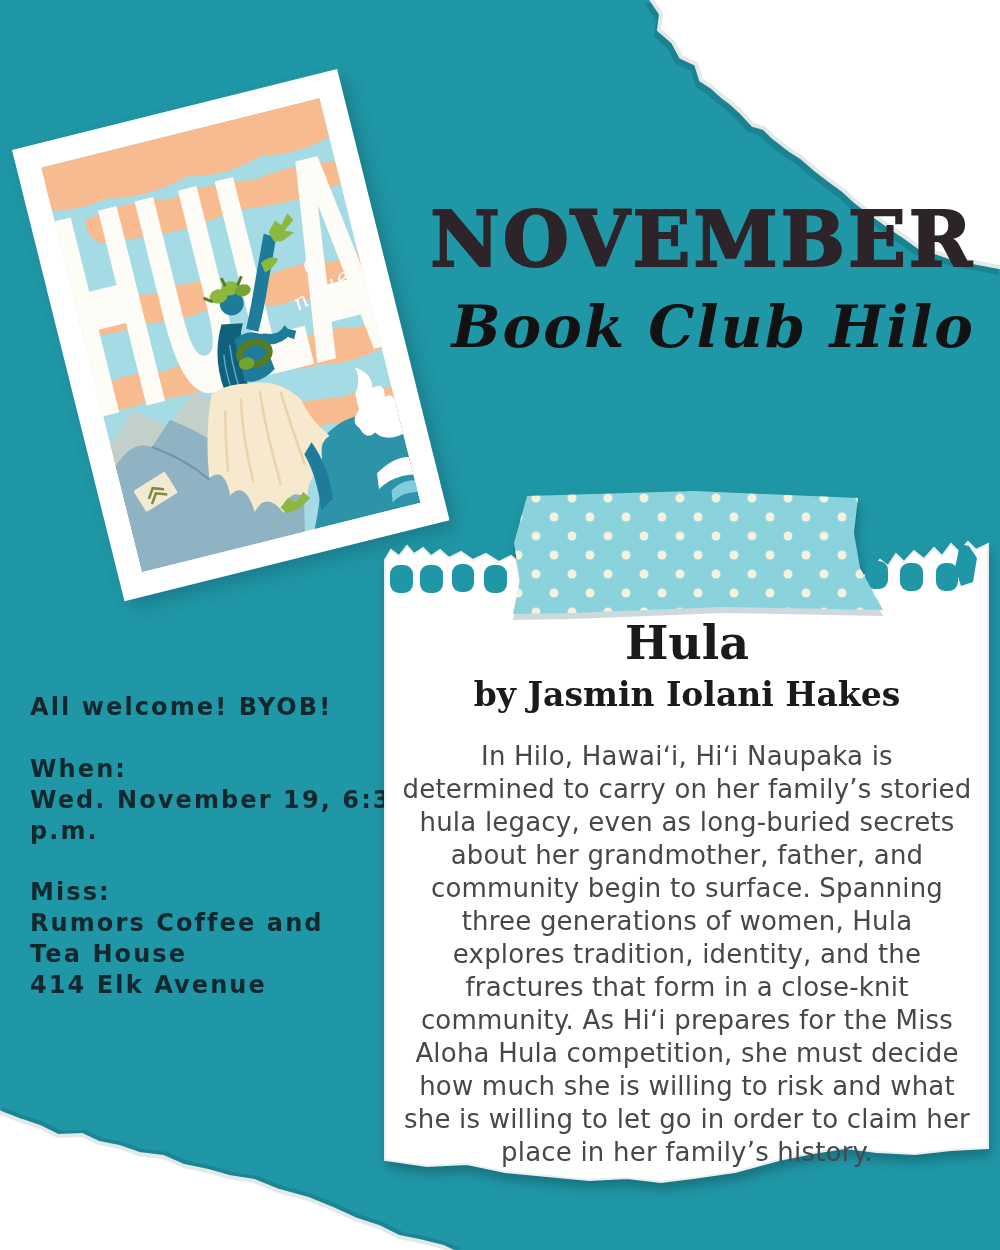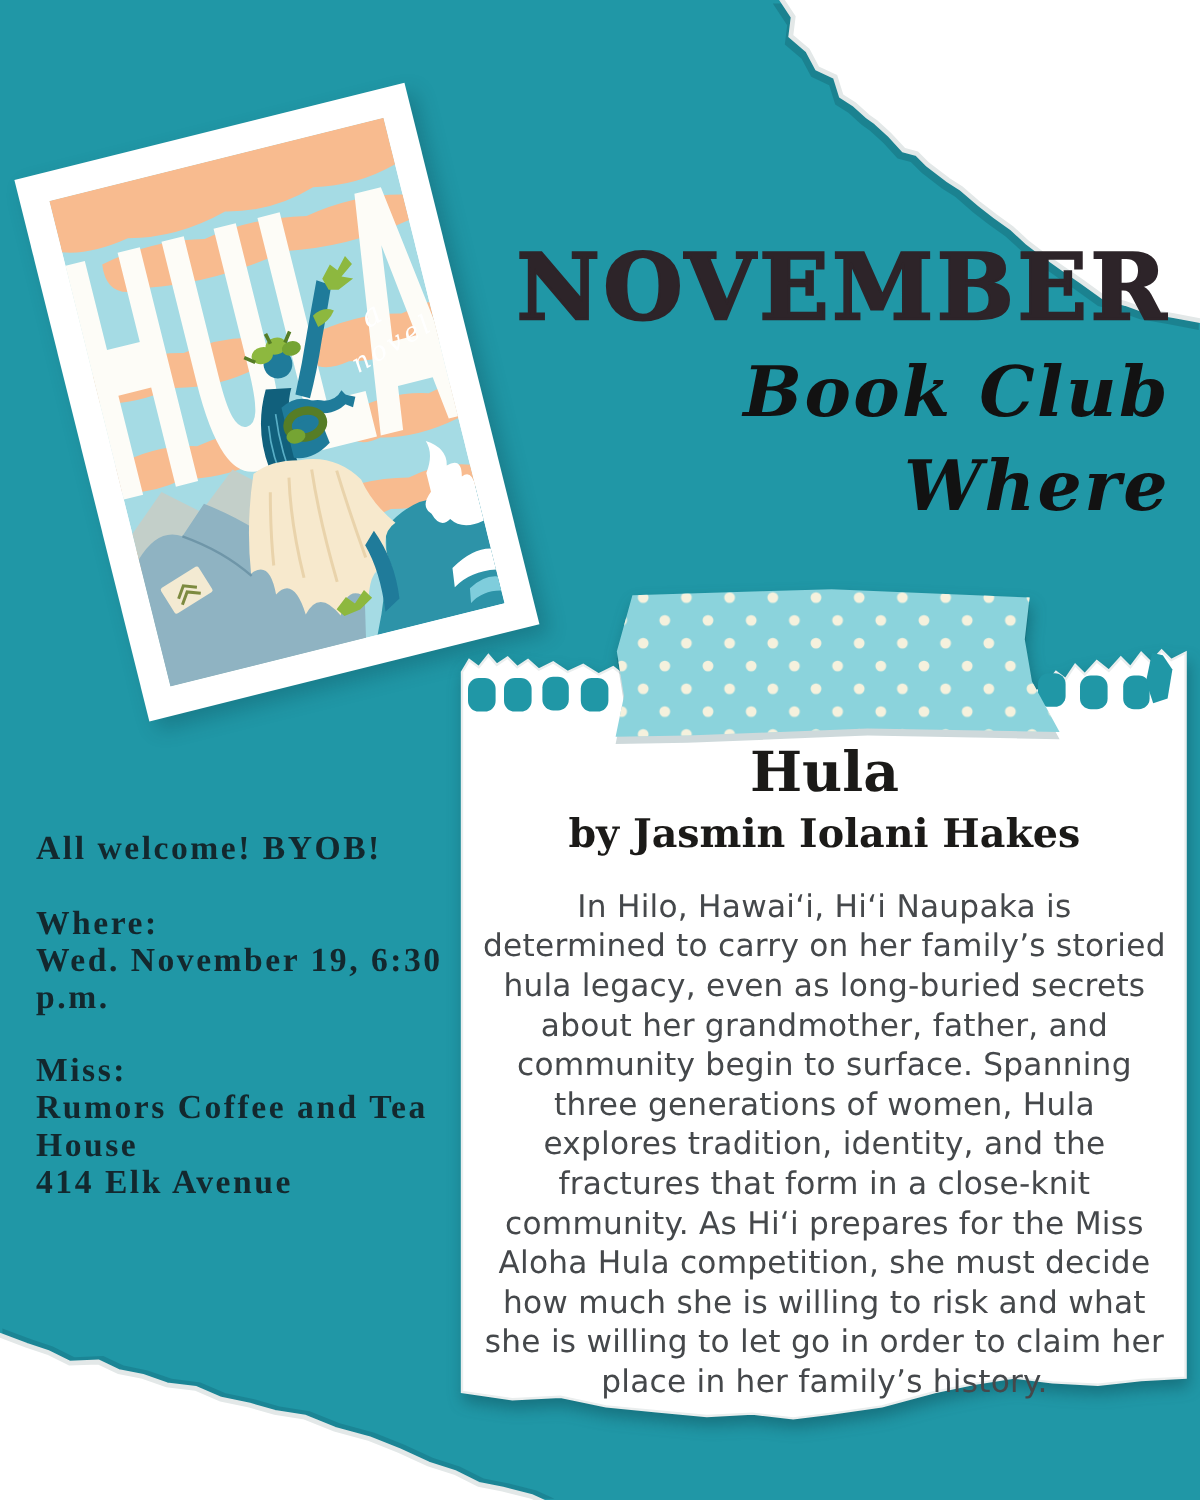--- a/index.html
+++ b/index.html
@@ -28,23 +28,22 @@
     color:#2d2429;letter-spacing:3px;-webkit-text-stroke:2px #2d2429;
   }
   .script-title{
     font-family:"DejaVu Serif",serif;font-style:italic;font-weight:700;
     font-size:58px;line-height:78px;color:#121212;letter-spacing:2px;margin-top:8px;
   }
 
   
   .info-block{
     position:absolute;left:30px;top:692px;width:400px;
-    font-weight:700;font-size:28px;line-height:31px;letter-spacing:2.1px;
+    font-weight:700;font-size:24px;line-height:31px;letter-spacing:2.1px;
     color:#13282e;
-    font-family:Liberation Serif, serif;
   }
   .info-when{margin-top:31px;}
   .info-where{margin-top:30px;}
   .info-when-value{max-width:392px;}
   .info-where-name{max-width:330px;}
 
   
   .paper-svg{position:absolute;left:383px;top:488px;filter:drop-shadow(2px 7px 6px rgba(8,55,66,.38));}
   .paper-content{position:absolute;left:396px;top:616px;width:582px;text-align:center;}
   .paper-title{
@@ -133,27 +132,27 @@
       </g>
       <g transform="translate(212,192) rotate(-16)" fill="#ffffff" style="font-family:'DejaVu Serif',serif" font-style="italic">
         <text x="26" y="-18" font-size="26">a</text>
         <text x="0" y="10" font-size="22" letter-spacing="3">novel</text>
       </g>
     </svg>
   </div>
 
   <div class="title-block">
     <div class="month-title">NOVEMBER</div>
-    <div class="script-title">Book Club Where</div>
+    <div class="script-title">Book Club Hilo</div>
   </div>
 
   <div class="info-block">
     <div class="info-welcome">All welcome! BYOB!</div>
     <div class="info-when">
-      <div>Where:</div>
+      <div>When:</div>
       <div class="info-when-value">Wed. November 19, 6:30 p.m.</div>
     </div>
     <div class="info-where">
       <div>Miss:</div>
       <div class="info-where-name">Rumors Coffee and Tea House</div>
       <div>414 Elk Avenue</div>
     </div>
   </div>
 
   <svg class="paper-svg" width="610" height="706" viewBox="0 0 610 706">

